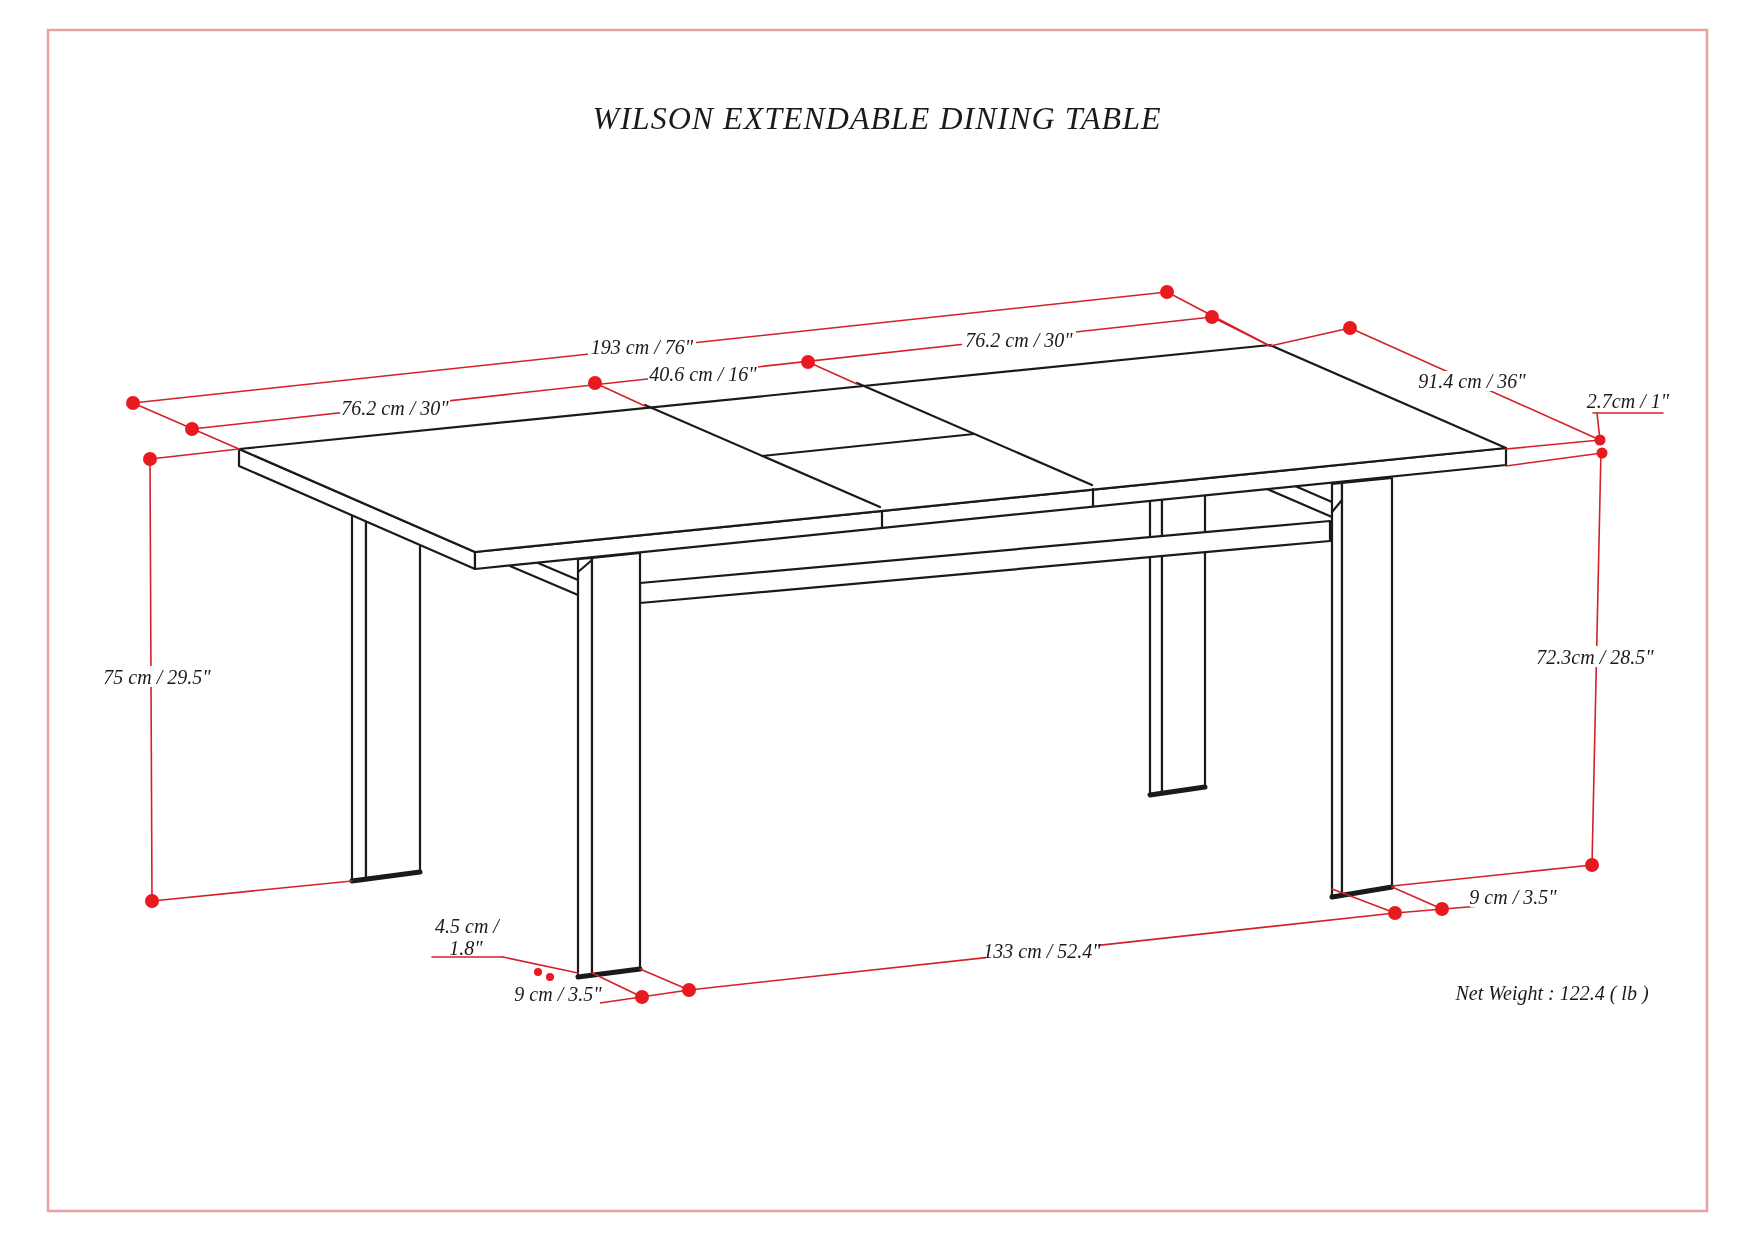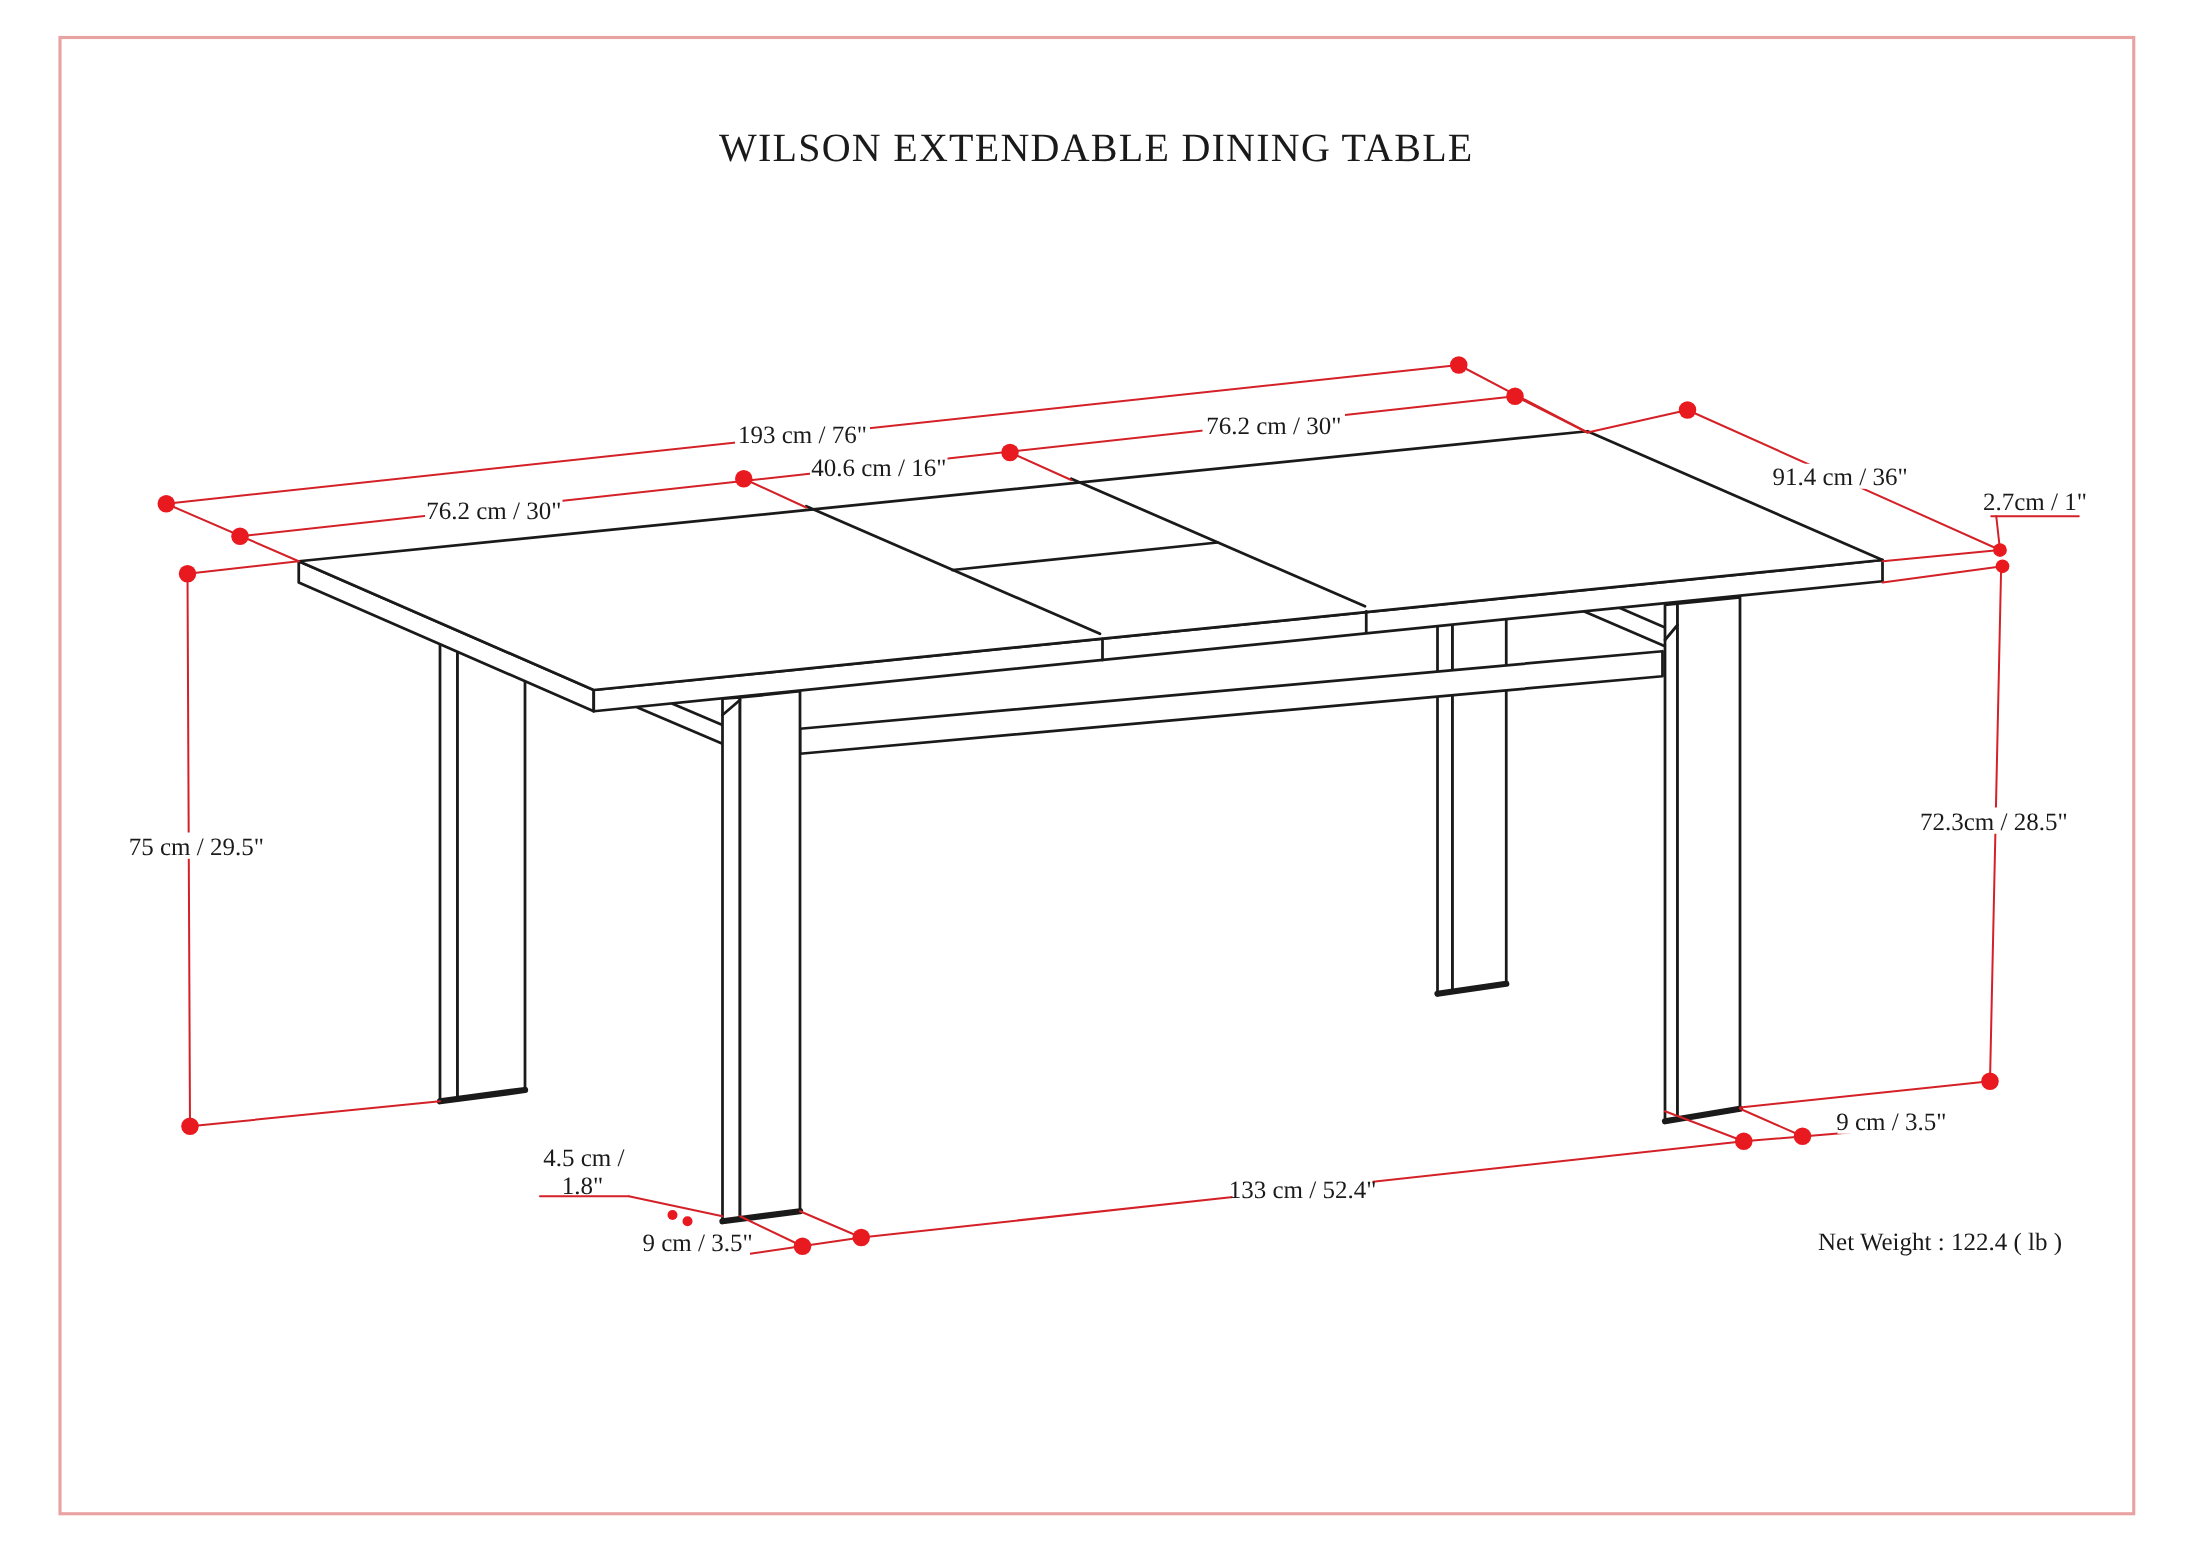--- a/index.html
+++ b/index.html
@@ -2,20 +2,21 @@
 <html><head>
 <meta charset="utf-8">
 <style>
   html,body{margin:0;padding:0;background:#ffffff;}
   .page{
     position:relative;
     width:1755px;height:1241px;
     background:#ffffff;
     font-family:"Liberation Serif","DejaVu Serif",serif;
     overflow:hidden;
+    font-style:italic;
   }
   svg{position:absolute;left:0;top:0;}
   text{fill:#1a1a1a;font-family:"Liberation Serif","DejaVu Serif",serif;}
   .dim-label{font-size:20px;}
   .title{font-size:32px;letter-spacing:1px;}
   .netweight{font-size:20px;}
 </style>
 </head>
 <body>
 

